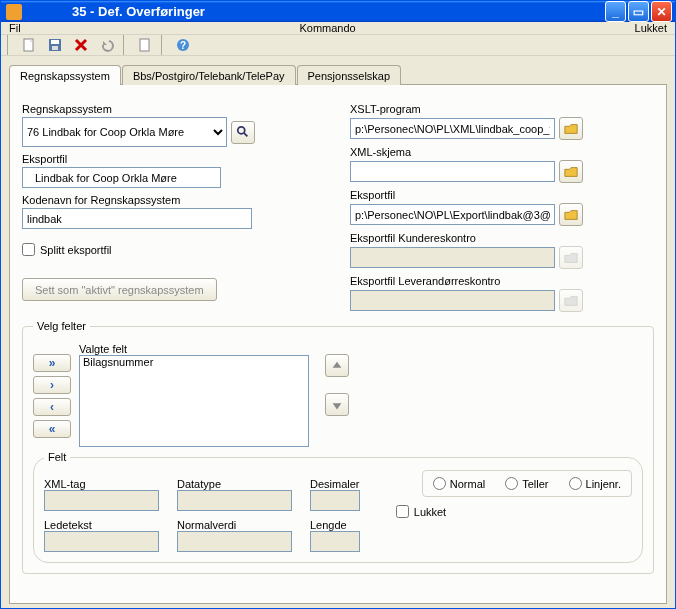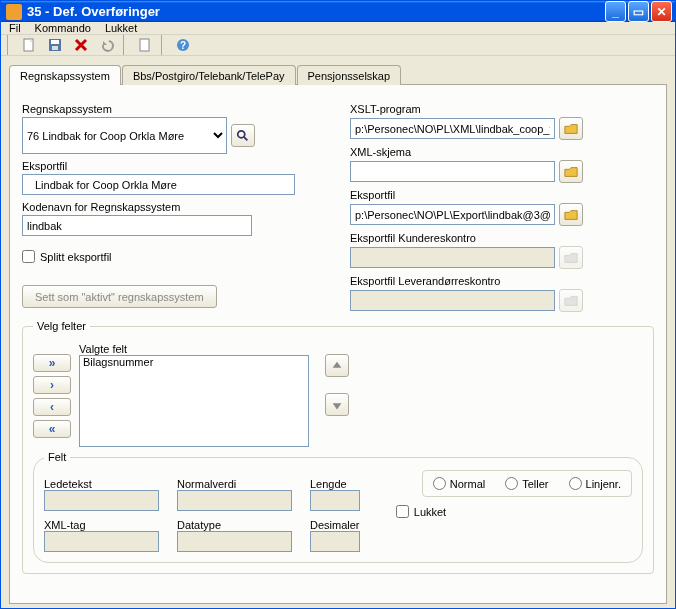--- a/index.html
+++ b/index.html
@@ -1,42 +1,42 @@
 <!DOCTYPE html>
 <html><head>
 <meta charset="utf-8">
 <style>
 * { box-sizing: border-box; margin: 0; padding: 0; }
 body { font-family: Tahoma, sans-serif; font-size: 11px; background: #fff; }
 .window { width: 676px; height: 609px; background: #ece9d8; border: 1px solid #0054e3; display: flex; flex-direction: column; }
-.titlebar { height: 28px; background: linear-gradient(to bottom, #3a95ff 0%, #0054e3 10%, #0054e3 90%, #003cc0 100%); display: flex; align-items: center; padding: 0 3px 0 5px; color: #fff; font-weight: bold; font-size: 13px; }
+.titlebar { height: 28px; background: linear-gradient(to bottom, #3a95ff 0%, #0054e3 10%, #0054e3 90%, #003cc0 100%); display: flex; align-items: center; padding: 0 3px 0 5px; color: #fff; font-weight: bold; font-size: 13px; gap: 45px; }
 .titlebar-icon { width: 16px; height: 16px; background: #f0a030; margin-right: 5px; border-radius: 2px; }
 .titlebar-title { flex: 1; }
 .titlebar-btns { display: flex; gap: 2px; }
 .tbtn { width: 21px; height: 21px; border-radius: 3px; border: 1px solid #fff; display: flex; align-items: center; justify-content: center; font-weight: bold; font-size: 12px; color: #fff; cursor: pointer; }
 .tbtn.min, .tbtn.max { background: linear-gradient(to bottom, #5aa7ff, #1b6bdc); }
 .tbtn.close { background: linear-gradient(to bottom, #ff6b4a, #d4301a); }
-.menubar { height: 22px; background: #ece9d8; display: flex; align-items: center; padding: 0 8px; gap: 14px; border-bottom: 1px solid #d6d3c6; }
+.menubar { height: 22px; background: #ece9d8; display: flex; align-items: center; padding: 0 8px; gap: 24px; border-bottom: 1px solid #d6d3c6; justify-content: space-between; }
 .menubar span { cursor: pointer; }
 .toolbar { height: 28px; background: #ece9d8; display: flex; align-items: center; padding: 0 6px; gap: 6px; border-bottom: 1px solid #d6d3c6; }
 .tool { width: 20px; height: 20px; display: flex; align-items: center; justify-content: center; cursor: pointer; }
 .tool svg { width: 16px; height: 16px; }
 .tool.sep { width: 6px; border-left: 1px solid #aca899; cursor: default; }
 .content { flex: 1; padding: 8px; }
 .tabbar { display: flex; }
 .tab { padding: 4px 10px 3px 10px; background: #ece9d8; border: 1px solid #aca899; border-bottom: none; border-radius: 4px 4px 0 0; margin-right: 1px; cursor: pointer; position: relative; top: 1px; }
 .tab.active { background: #fcfcfa; z-index: 2; }
 .panel { border: 1px solid #aca899; background: #fcfcfa; padding: 14px 12px 12px 12px; min-height: 520px; }
 .cols { display: flex; gap: 24px; }
 .col { flex: 1; display: flex; flex-direction: column; gap: 2px; }
 .lbl { font-size: 11px; color: #000; margin-top: 4px; }
 .row { display: flex; align-items: center; gap: 4px; }
 input[type=text] { border: 1px solid #7f9db9; height: 21px; padding: 1px 4px; font-family: inherit; font-size: 11px; background: #fff; }
 input[type=text].ro { background: #ece9d8; }
-select { border: 1px solid #7f9db9; height: 37px; font-family: inherit; font-size: 11px; background: #fff; }
+select { border: 1px solid #7f9db9; height: 30px; font-family: inherit; font-size: 11px; background: #fff; }
 .iconbtn { width: 24px; height: 23px; border: 1px solid #aca899; background: linear-gradient(to bottom, #fff, #ece9d8); border-radius: 3px; display: flex; align-items: center; justify-content: center; cursor: pointer; }
 .iconbtn.dis { opacity: 0.5; cursor: default; }
 .iconbtn svg { width: 14px; height: 14px; }
 .chk { display: flex; align-items: center; gap: 5px; margin-top: 12px; }
 .chk input { width: 13px; height: 13px; }
 .bigbtn { height: 23px; padding: 0 12px; border: 1px solid #aca899; background: linear-gradient(to bottom, #fff, #ece9d8); border-radius: 3px; cursor: pointer; font-family: inherit; font-size: 11px; color: #888; }
 .fieldset { border: 1px solid #d6d3c6; border-radius: 4px; margin-top: 14px; padding: 8px 10px 10px 10px; }
 .fieldset-title { position: relative; top: -15px; background: #fcfcfa; padding: 0 4px; display: inline-block; }
 .listcols { display: flex; gap: 8px; margin-top: -8px; }
 .listcol { display: flex; flex-direction: column; }
@@ -130,21 +130,21 @@
             </select>
             <div class="iconbtn">
                 <svg viewBox="0 0 16 16">
                   <circle cx="6" cy="6" r="4" fill="none" stroke="#336" stroke-width="2"></circle>
                   <line x1="9" y1="9" x2="13" y2="13" stroke="#336" stroke-width="2"></line>
                 </svg>
               </div>
           </div>
 
           <div class="lbl">Eksportfil</div>
-          <input type="text" style="width: 273px; padding-left: 12px;" value="Lindbak for Coop Orkla Møre">
+          <input type="text" style="width: 199px; padding-left: 12px;" value="Lindbak for Coop Orkla Møre">
 
           <div class="lbl">Kodenavn for Regnskapssystem</div>
           <input type="text" style="width: 230px;" value="lindbak">
 
           <div class="chk">
             <input type="checkbox" style="">
             <span>Splitt eksportfil</span>
           </div>
 
           <div style="margin-top:20px">
@@ -233,43 +233,43 @@
               </div>
           </div>
         </div>
 
         <div class="feltgrid">
           <span class="fieldset-title" style="top:-15px">Felt</span>
           <div style="display:flex; margin-top:-8px">
             <div style="flex:1">
               <div class="feltrow">
                 <div class="feltitem">
+                  <span class="lbl">XML-tag</span>
+                  <input type="text" class="ro" style="">
+                </div>
+                <div class="feltitem">
+                  <span class="lbl">Datatype</span>
+                  <input type="text" class="ro" style="">
+                </div>
+                <div class="feltitem">
+                  <span class="lbl">Desimaler</span>
+                  <input type="text" class="ro" style="width: 50px;">
+                </div>
+              </div>
+              <div class="feltrow">
+                <div class="feltitem">
                   <span class="lbl">Ledetekst</span>
                   <input type="text" class="ro" style="">
                 </div>
                 <div class="feltitem">
                   <span class="lbl">Normalverdi</span>
                   <input type="text" class="ro" style="">
                 </div>
                 <div class="feltitem">
                   <span class="lbl">Lengde</span>
-                  <input type="text" class="ro" style="width: 50px;">
-                </div>
-              </div>
-              <div class="feltrow">
-                <div class="feltitem">
-                  <span class="lbl">XML-tag</span>
-                  <input type="text" class="ro" style="">
-                </div>
-                <div class="feltitem">
-                  <span class="lbl">Datatype</span>
-                  <input type="text" class="ro" style="">
-                </div>
-                <div class="feltitem">
-                  <span class="lbl">Desimaler</span>
                   <input type="text" class="ro" style="width: 50px;">
                 </div>
               </div>
             </div>
             <div style="display:flex;flex-direction:column;align-items:flex-start;">
               <div class="radios">
                 <label>
                     <input type="radio" name="r" style="">
                     <span>Normal</span>
                   </label>

